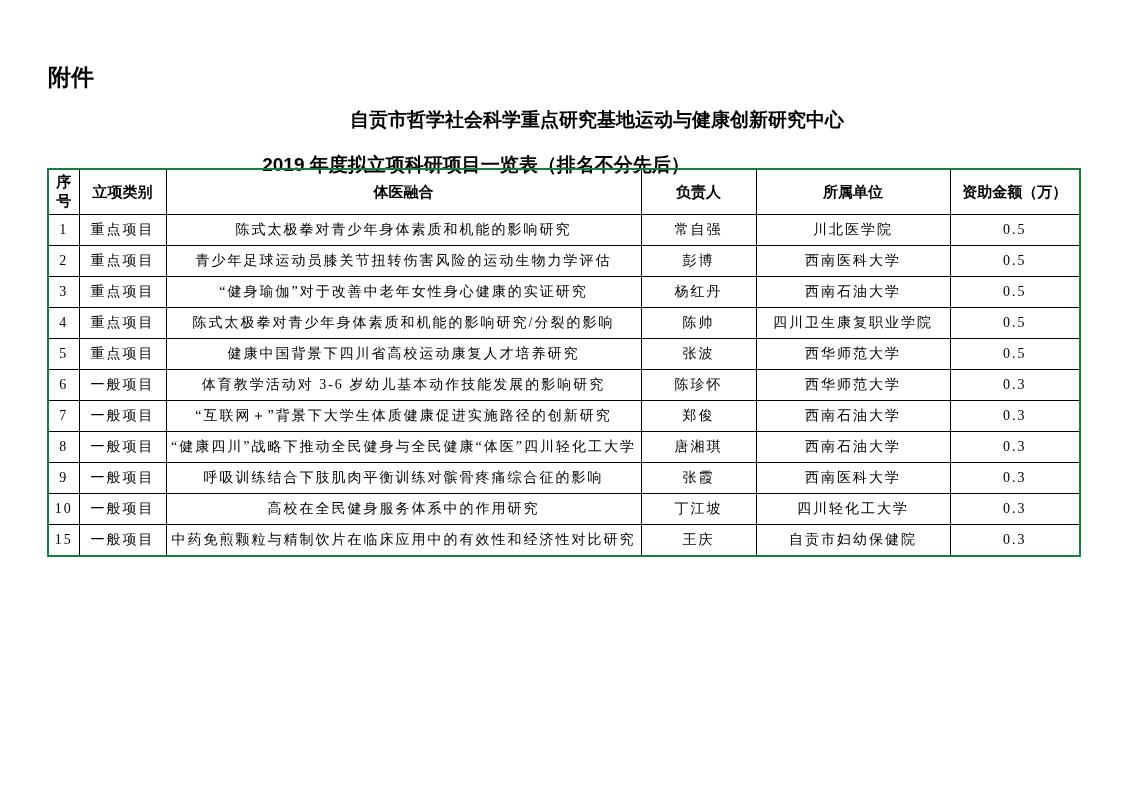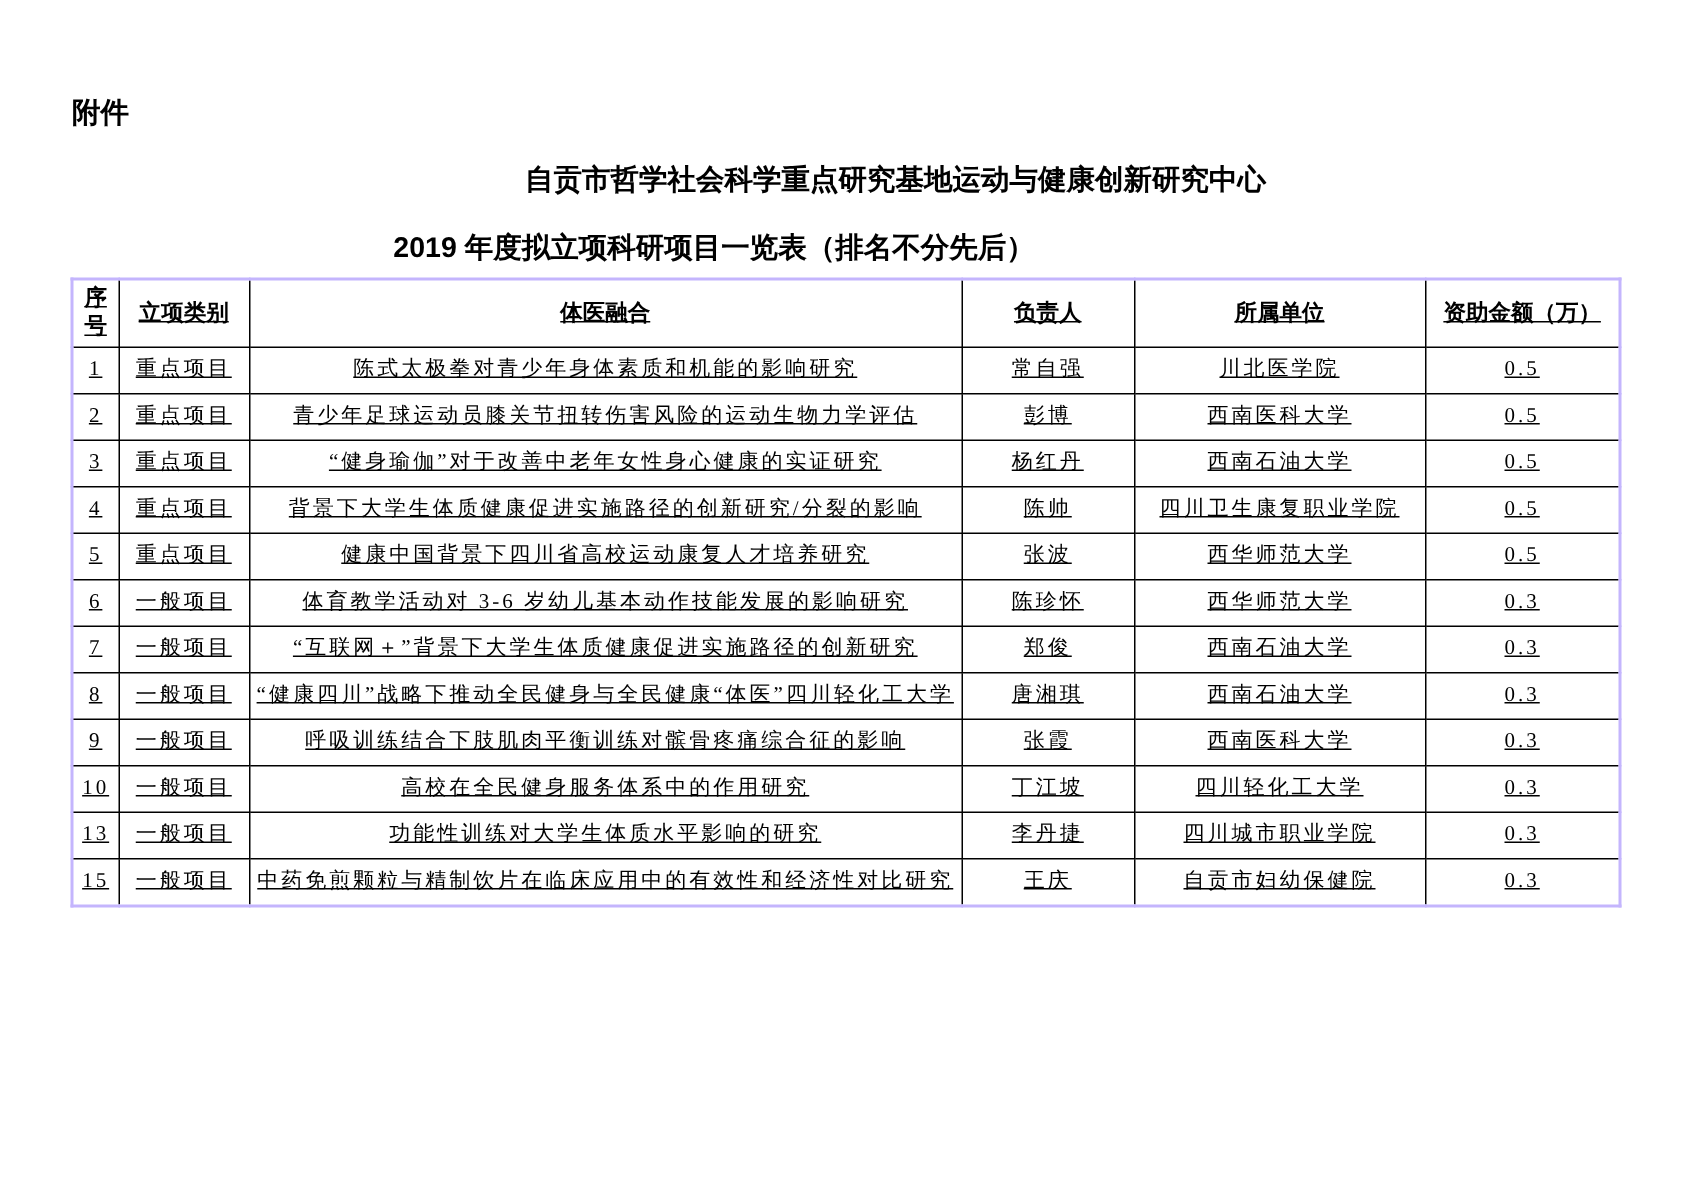--- a/index.html
+++ b/index.html
@@ -11,21 +11,21 @@
     width: 1122px;
     height: 793px;
     position: relative;
     font-family: "Liberation Serif", serif;
     color: #000000;
   }
   .attachment-label {
     position: absolute;
     left: 48px;
     top: 62px;
-    font-size: 19px;
+    font-size: 23px;
     font-weight: bold;
     font-family: Liberation Serif, serif;
   }
   .doc-title {
     position: absolute;
     left: 0;
     top: 107px;
     width: 1122px;
     text-align: center;
     font-size: 19px;
@@ -39,26 +39,25 @@
     top: 152px;
     width: 952px;
     text-align: center;
     font-size: 19px;
     font-weight: bold;
     font-family: "Liberation Sans", sans-serif;
   }
   table.project-table {
     position: absolute;
     left: 47px;
-    top: 185px;
+    top: 168px;
     width: 1032px;
     border-collapse: collapse;
     table-layout: fixed;
-    border: 2px solid #c4b5fd;
-    text-decoration: underline;
+    border: 2px solid #15803d;
   }
   table.project-table th,
   table.project-table td {
     border: 1px solid #000000;
     text-align: center;
     vertical-align: middle;
     padding: 0 2px;
     overflow: hidden;
   }
   table.project-table th {
@@ -130,21 +129,21 @@
         <td>3</td>
         <td>重点项目</td>
         <td>“健身瑜伽”对于改善中老年女性身心健康的实证研究</td>
         <td>杨红丹</td>
         <td>西南石油大学</td>
         <td>0.5</td>
       </tr>
       <tr>
         <td>4</td>
         <td>重点项目</td>
-        <td>背景下大学生体质健康促进实施路径的创新研究/分裂的影响</td>
+        <td>陈式太极拳对青少年身体素质和机能的影响研究/分裂的影响</td>
         <td>陈帅</td>
         <td>四川卫生康复职业学院</td>
         <td>0.5</td>
       </tr>
       <tr>
         <td>5</td>
         <td>重点项目</td>
         <td>健康中国背景下四川省高校运动康复人才培养研究</td>
         <td>张波</td>
         <td>西华师范大学</td>
@@ -184,28 +183,20 @@
       </tr>
       <tr>
         <td>10</td>
         <td>一般项目</td>
         <td>高校在全民健身服务体系中的作用研究</td>
         <td>丁江坡</td>
         <td>四川轻化工大学</td>
         <td>0.3</td>
       </tr>
       <tr>
-        <td>13</td>
-        <td>一般项目</td>
-        <td>功能性训练对大学生体质水平影响的研究</td>
-        <td>李丹捷</td>
-        <td>四川城市职业学院</td>
-        <td>0.3</td>
-      </tr>
-      <tr>
         <td>15</td>
         <td>一般项目</td>
         <td>中药免煎颗粒与精制饮片在临床应用中的有效性和经济性对比研究</td>
         <td>王庆</td>
         <td>自贡市妇幼保健院</td>
         <td>0.3</td>
       </tr>
     </tbody>
 </table>
 

